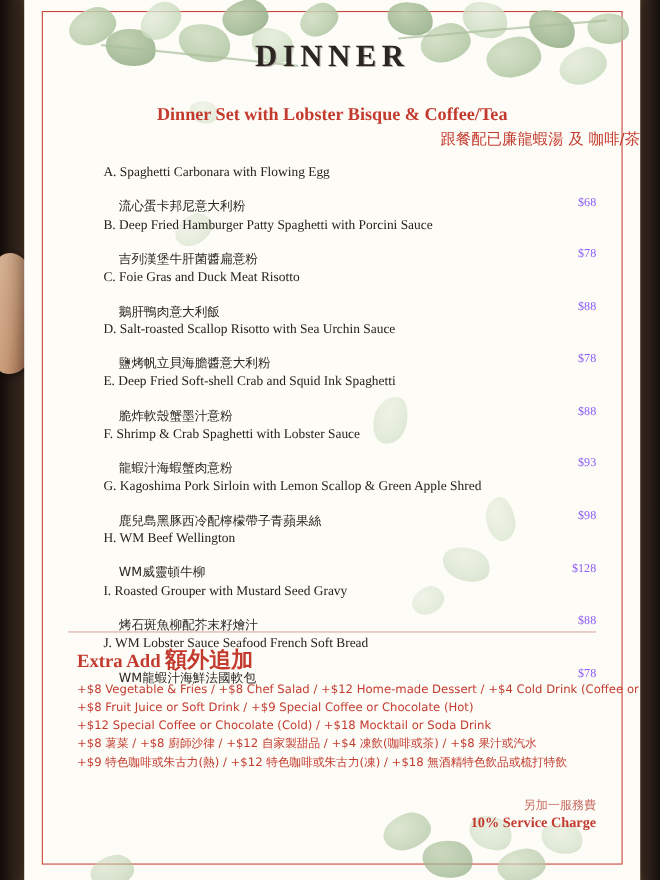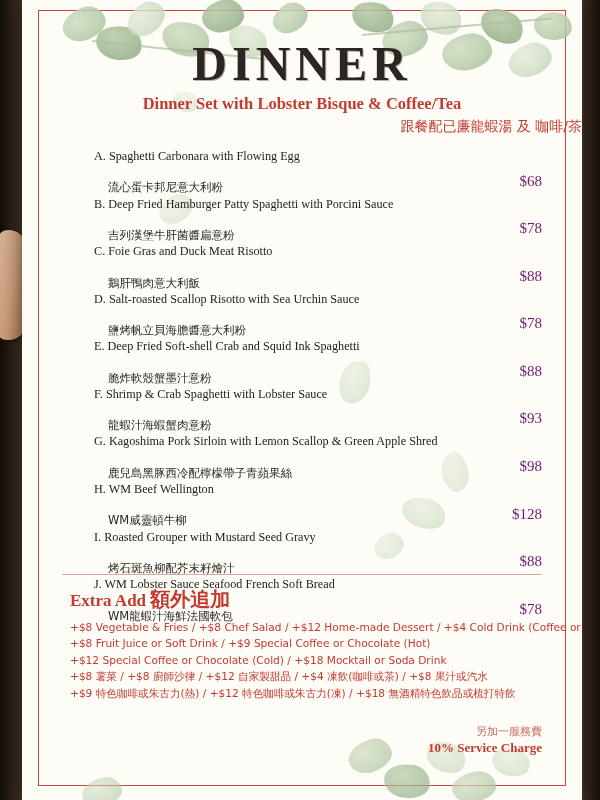--- a/index.html
+++ b/index.html
@@ -74,21 +74,21 @@
   }
 
   
   .title {
     position: absolute;
     left: 0; right: 0;
     top: 36px;
     text-align: center;
     font-family: "Liberation Serif", serif;
     font-weight: bold;
-    font-size: 48px;
+    font-size: 28px;
     letter-spacing: 5px;
     color: #2c2623;
     text-shadow: 1px 1px 0 #b9b2ab;
   }
   .subtitle-en {
     position: absolute;
     left: 0; right: 0;
     top: 94px;
     text-align: center;
     font-family: "Liberation Serif", serif;
@@ -131,22 +131,22 @@
     line-height: 1.4;
     margin-top: 15px;
     padding-left: 14px;
     padding-right: 70px;
   }
   .item-price {
     position: absolute;
     right: 6px;
     bottom: 6px;
     font-family: "Liberation Serif", serif;
-    font-size: 15px;
-    color: #701a75;
+    font-size: 11px;
+    color: #8b5cf6;
   }
 
   
   .divider {
     position: absolute;
     left: 40px; right: 40px;
     top: 574px;
     border-top: 1px solid #d9a9a2;
   }
 

